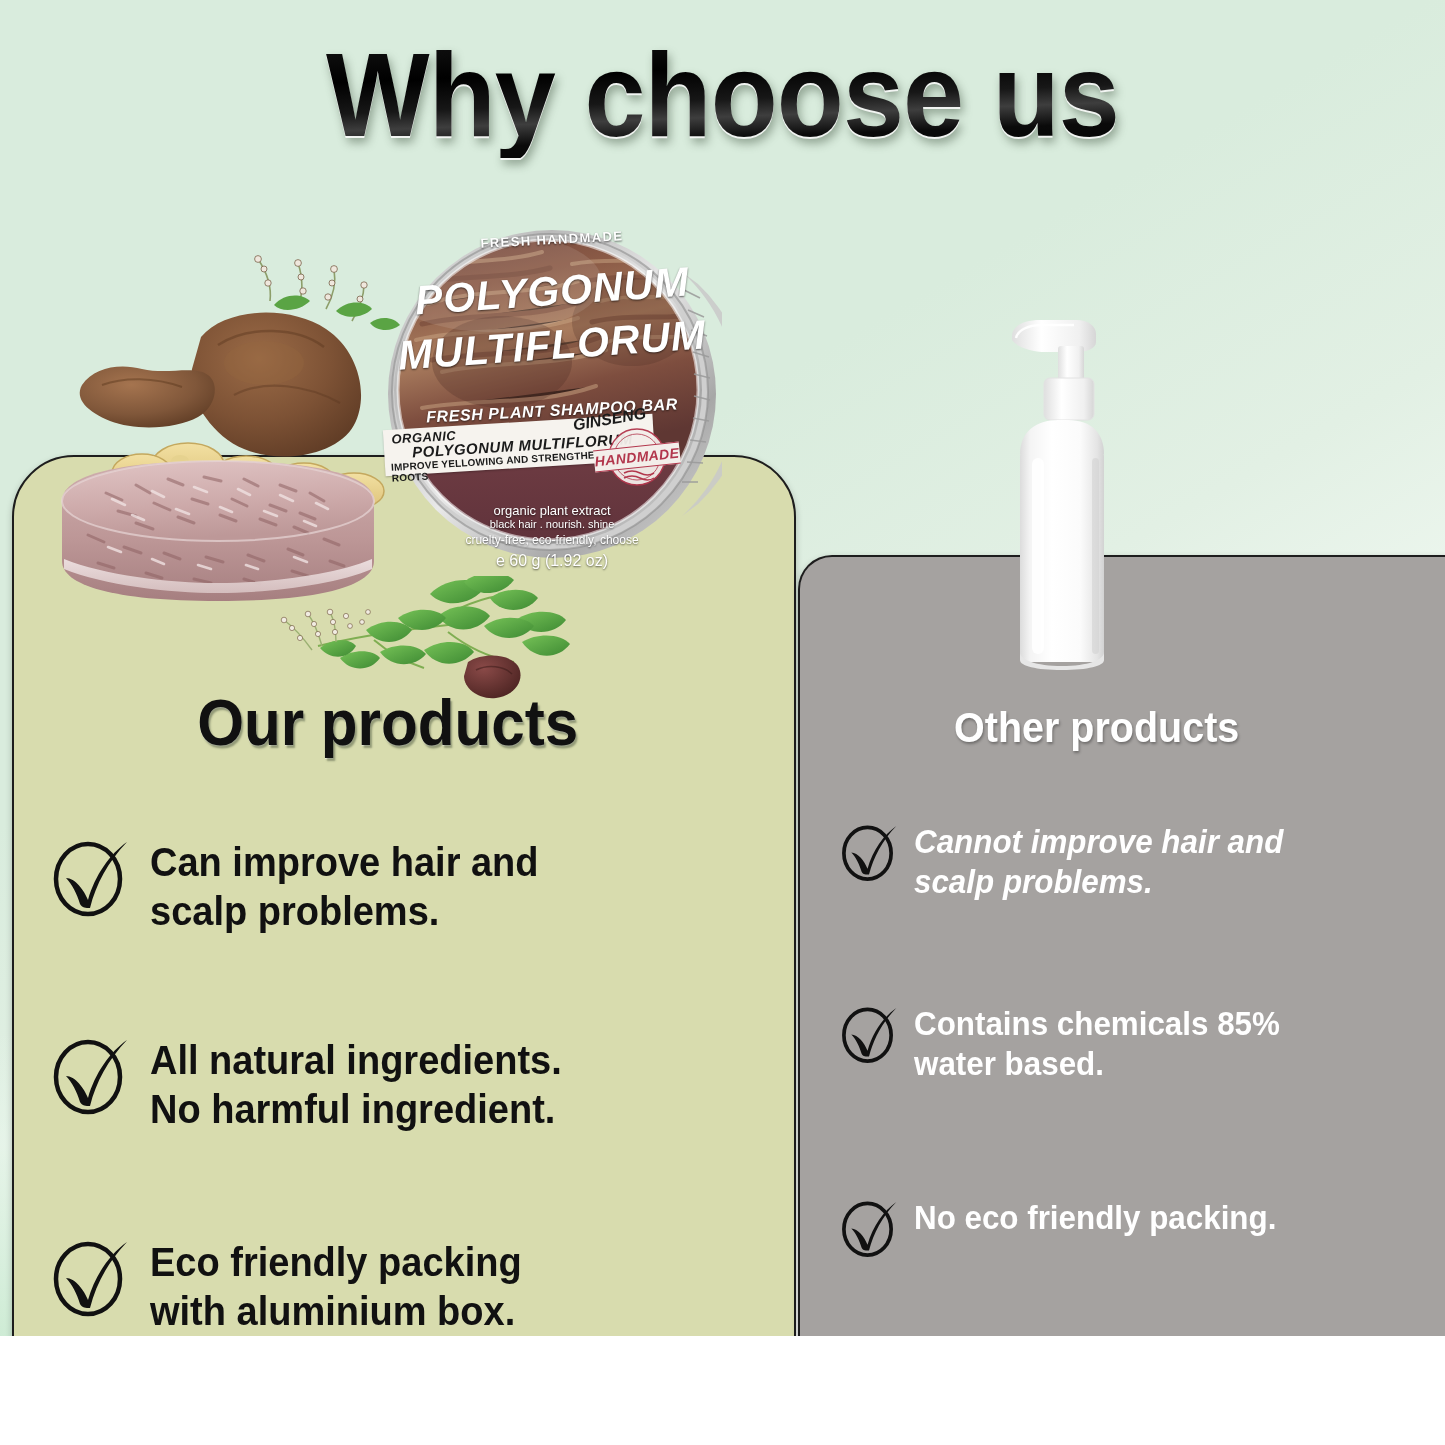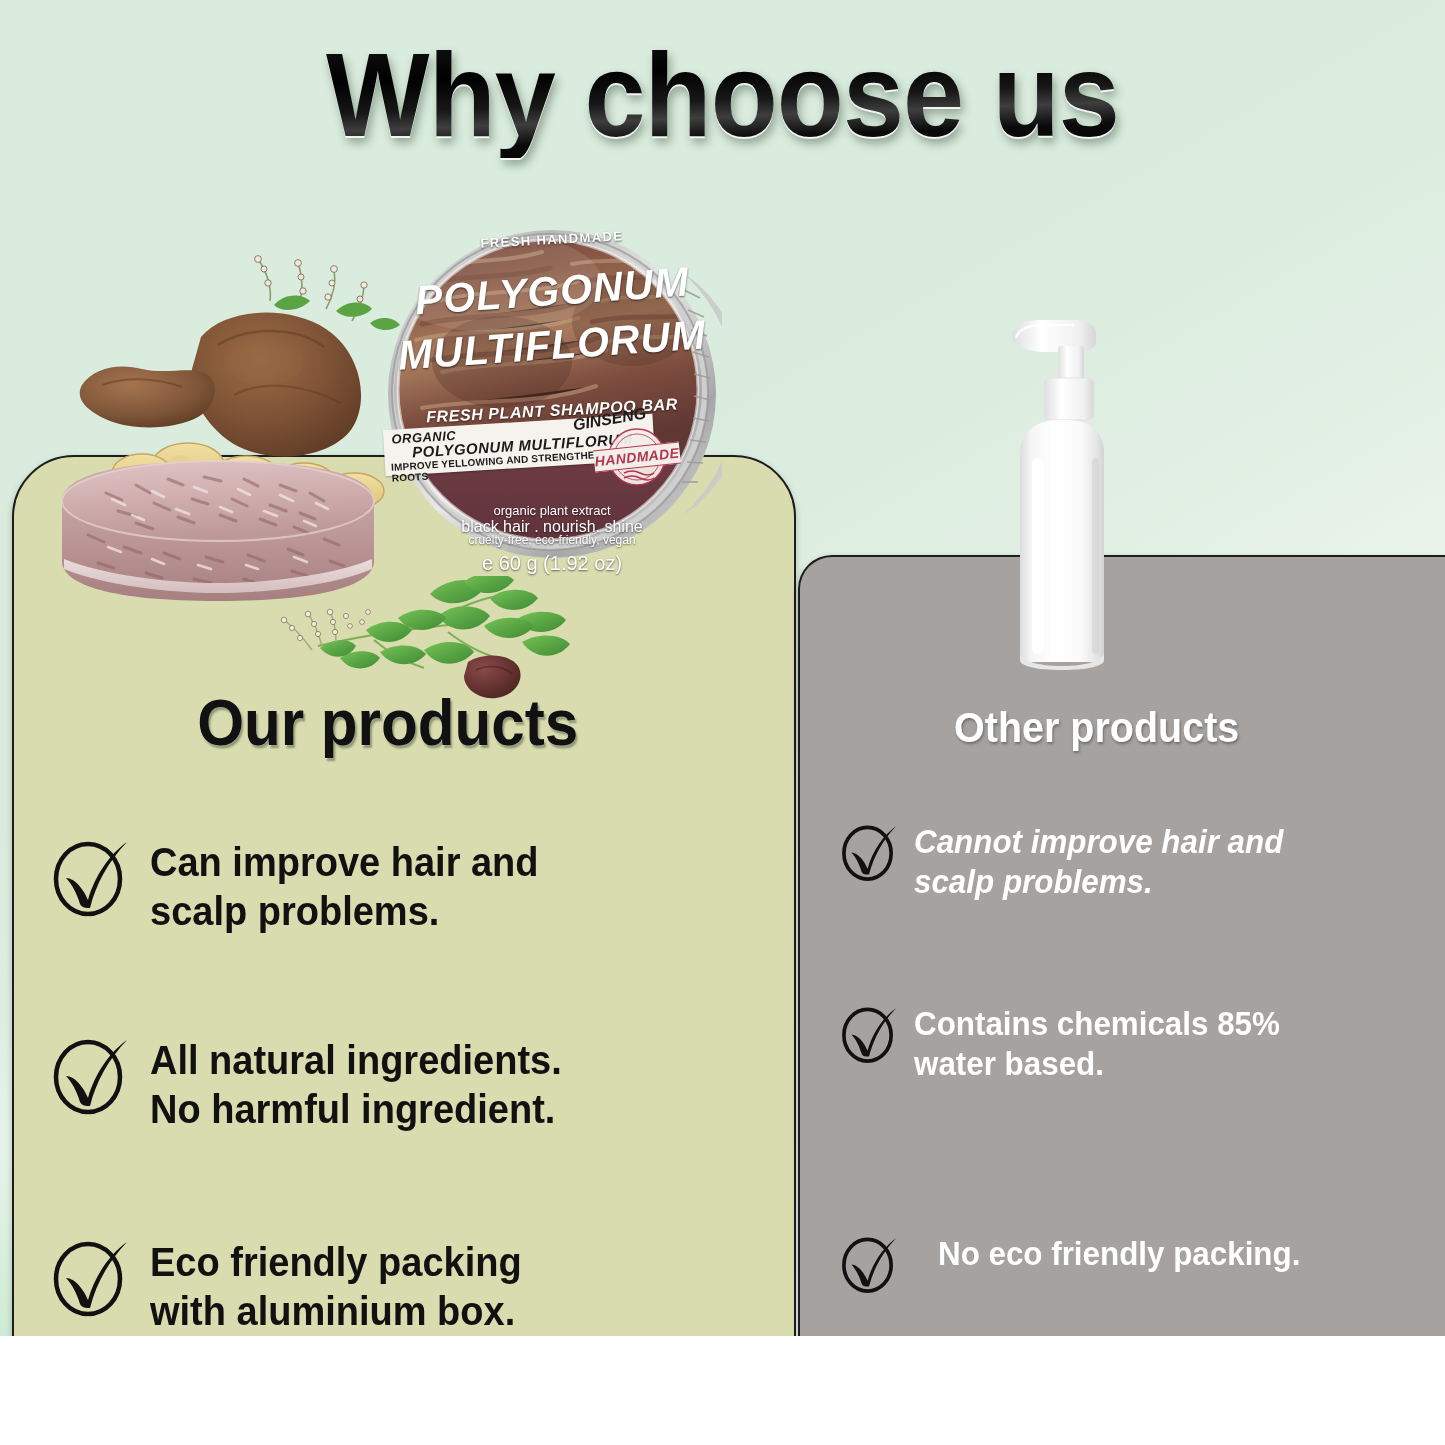--- a/index.html
+++ b/index.html
@@ -121,21 +121,21 @@
     align-items: flex-start;
     position: absolute;
     width: 100%;
   }
   .bullets-ours   .bullet:nth-child(1) { top: 0px; }
   .bullets-ours   .bullet:nth-child(2) { top: 198px; }
   .bullets-ours   .bullet:nth-child(3) { top: 400px; }
 
   .bullets-others .bullet:nth-child(1) { top: 0px; font-style: italic; }
   .bullets-others .bullet:nth-child(2) { top: 182px; }
-  .bullets-others .bullet:nth-child(3) { top: 412px; gap: 24px; }
+  .bullets-others .bullet:nth-child(3) { top: 376px; }
 
   .check-icon {
     flex: 0 0 auto;
     display: block;
     margin-right: 18px;
   }
   .bullets-ours   .check-icon { width: 84px;  height: 84px;  margin-top: 2px; }
   .bullets-others .check-icon { width: 62px;  height: 62px;  margin-top: 0px; margin-right: 14px; }
 
   .bullet-text {
@@ -185,23 +185,23 @@
     font-family: "Liberation Sans", sans-serif;
     text-shadow: 0 1px 2px rgba(0,0,0,.6);
     white-space: nowrap;
   }
   .t-fresh   { top: 20px;  font-size: 13px; letter-spacing: 1.4px; font-weight: bold; transform: rotate(-3deg); }
   .t-poly    { top: 56px;  font-size: 41px; font-weight: bold; font-style: italic; letter-spacing: 1px; transform: rotate(-4deg); }
   .t-multi   { top: 110px; font-size: 41px; font-weight: bold; font-style: italic; letter-spacing: 1px; transform: rotate(-4deg); }
   .t-sub     { top: 190px; font-size: 16px; font-style: italic; font-weight: bold; letter-spacing: .6px; transform: rotate(-3deg); }
   .t-becf    { top: 262px; font-size: 23px; font-weight: normal; text-shadow: 0 1px 2px rgba(0,0,0,.55); }
   .t-l1      { top: 291px; font-size: 13px; }
-  .t-l2      { top: 306px; font-size: 16px; }
+  .t-l2      { top: 306px; font-size: 11px; }
   .t-l3      { top: 321px; font-size: 12px; }
-  .t-net     { top: 340px; font-size: 20px; }
+  .t-net     { top: 340px; font-size: 16px; }
 
   .tin-band {
     position: absolute;
     left: 2px; top: 210px;
     width: 270px; height: 46px;
     background: #f6f3ee;
     transform: rotate(-3.5deg);
     color: #1b1b1b;
     box-shadow: 0 1px 2px rgba(0,0,0,.25);
   }
@@ -548,21 +548,21 @@
           <circle cx="43" cy="31" r="28" fill="#f3eeea" stroke="#b2364c" stroke-width="1.4" opacity=".95"></circle>
           <circle cx="43" cy="31" r="23" fill="none" stroke="#b2364c" stroke-width="1" opacity=".8"></circle>
           <path d="M30 47 q8 -4 16 0 q8 4 14 0" stroke="#b2364c" stroke-width="1.6" fill="none"></path>
           <path d="M30 52 q8 -4 16 0 q8 4 14 0" stroke="#b2364c" stroke-width="1.4" fill="none"></path>
         </svg>
         <div class="hm-stamp">HANDMADE</div>
       </div>
 
       <div class="tin-text t-l1">organic plant extract</div>
       <div class="tin-text t-l2">black hair . nourish. shine</div>
-      <div class="tin-text t-l3">cruelty-free, eco-friendly, vegan</div>
+      <div class="tin-text t-l3">cruelty-free, eco-friendly, choose</div>
       <div class="tin-text t-net">e 60 g (1.92 oz)</div>
     </div>
   </div>
 
   <div class="art bottle">
     <svg class="bottle-svg" viewBox="0 0 110 362" xmlns="http://www.w3.org/2000/svg">
       <defs>
         <linearGradient id="btlG" x1="0" y1="0" x2="1" y2="0">
           <stop offset="0%" stop-color="#dcdcdc"></stop>
           <stop offset="12%" stop-color="#f4f4f4"></stop>

